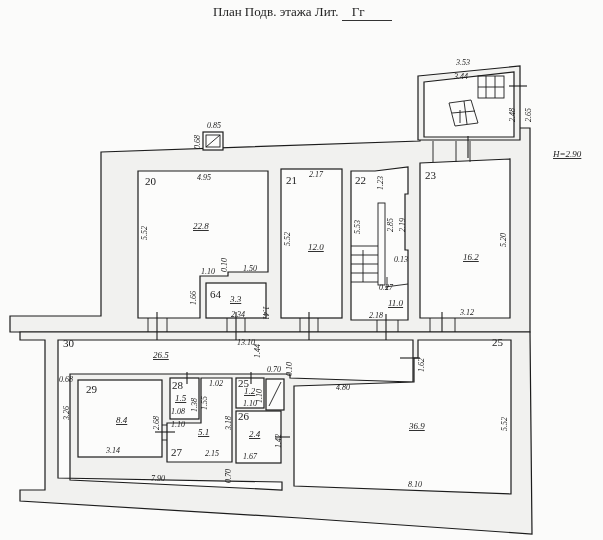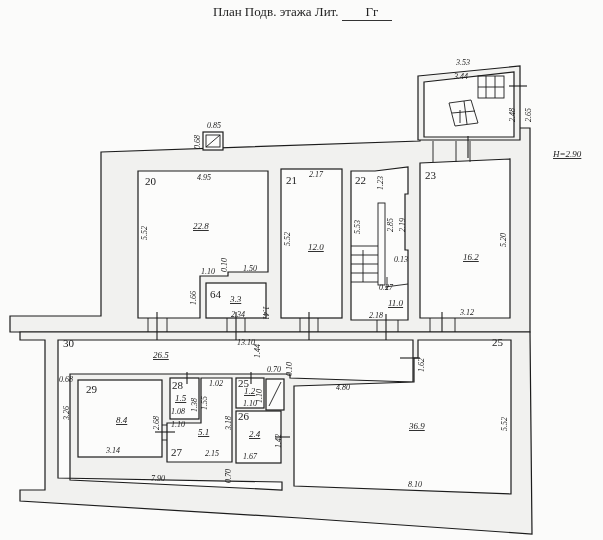--- a/index.html
+++ b/index.html
@@ -1,20 +1,20 @@
 <!DOCTYPE html>
 <html><head>
   <meta charset="utf-8">
   <style>
     html, body { margin: 0; padding: 0; background: #fbfbfa; }
     body { width: 603px; height: 540px; overflow: hidden; position: relative; font-family: "Liberation Serif", serif; }
     #plan { position: absolute; left: 0; top: 0; width: 603px; height: 540px; }
     .title { position: absolute; left: 213px; top: 4px; font-size: 13px; color: #222; white-space: nowrap; }
     .title .u { }
-    .title .lit { display: inline-block; border-bottom: 1px solid #333; min-width: 40px; padding-left: 10px; text-align: center; }
+    .title .lit { display: inline-block; border-bottom: 1px solid #333; min-width: 40px; padding-left: 10px; }
     .wall { fill: #f1f1ef; stroke: #1c1c1c; stroke-width: 1.2; }
     .room { fill: #fcfcfb; stroke: #1c1c1c; stroke-width: 1.2; }
     .line { stroke: #1c1c1c; stroke-width: 1.1; fill: none; }
     .thin { stroke: #1c1c1c; stroke-width: 0.9; fill: none; }
     .num { font-family: "Liberation Serif", serif; font-size: 11px; fill: #1a1a1a; }
     .dim { font-family: "Liberation Serif", serif; font-size: 8px; font-style: italic; fill: #1a1a1a; }
     .area { font-family: "Liberation Serif", serif; font-size: 9px; font-style: italic; fill: #1a1a1a; text-decoration: underline; }
     .height { font-family: "Liberation Serif", serif; font-size: 9px; font-style: italic; fill: #1a1a1a; text-decoration: underline; }
   </style>
 </head>

